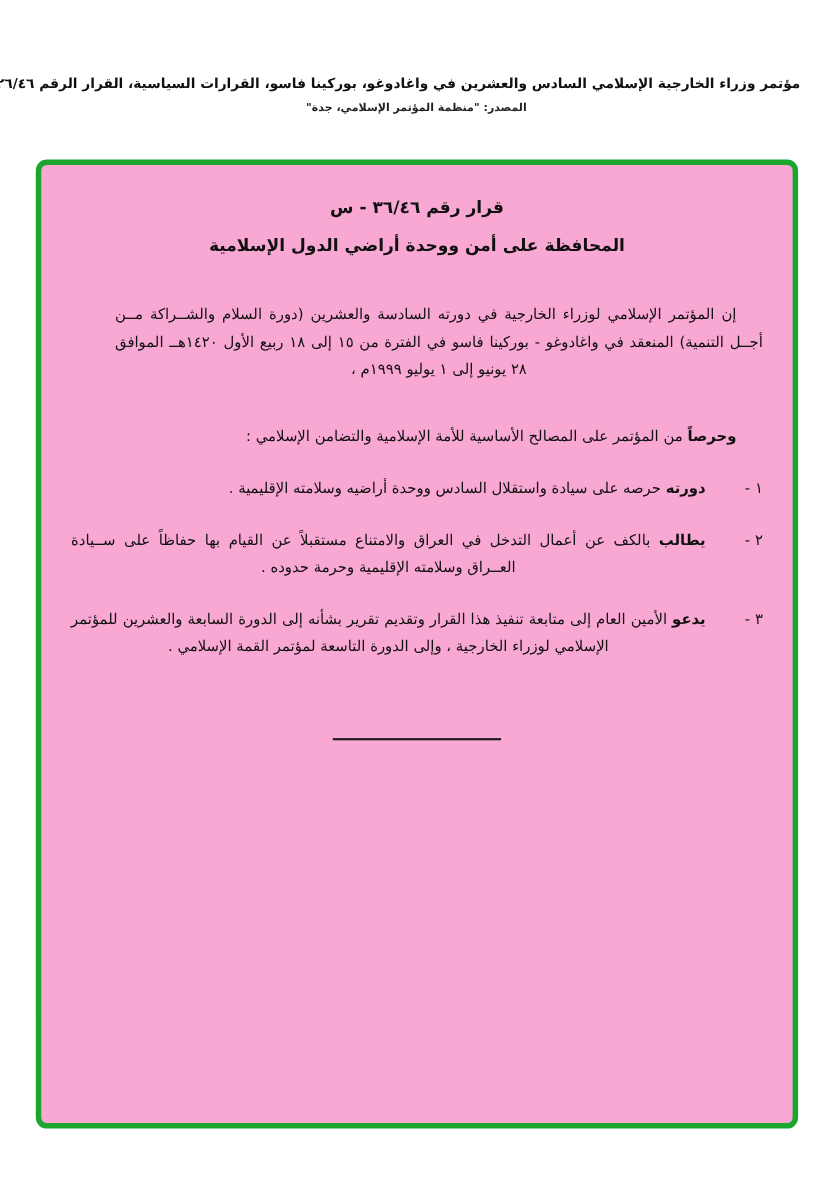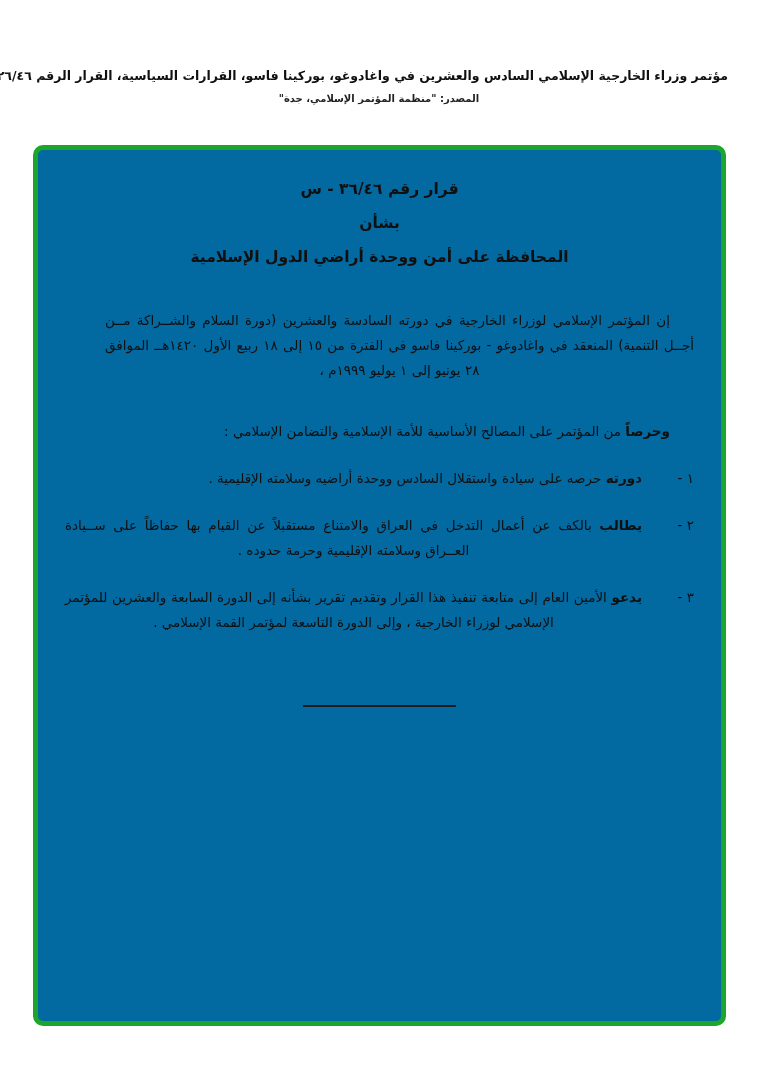--- a/index.html
+++ b/index.html
@@ -21,21 +21,21 @@
     white-space: nowrap;
   }
   .doc-header .line2 { font-size: 10px; font-weight: 700; margin-top: 10px; color: #222; }
 
   
   .frame {
     position: absolute; left: 33px; top: 145px;
     width: 693px; height: 881px;
     border: 5px solid #1ca62e;
     border-radius: 10px;
-    background: #0369a1;
+    background: #f9a8d4;
   }
   .frame-inner { padding: 22px 27px 0 27px; }
 
   .title-block { text-align: center; font-weight: 700; font-size: 15.5px; line-height: 34px; }
   .title-block .t1 { letter-spacing: 0.5px; }
 
   .body-text { font-size: 13.5px; line-height: 25px; }
 
   .para { margin-top: 30px; margin-left: 40px; }
   .para.justified { text-align: justify; text-align-last: center; }
@@ -71,21 +71,20 @@
   <div class="doc-header">
     <div class="line1">مؤتمر وزراء الخارجية الإسلامي السادس والعشرين في واغادوغو، بوركينا فاسو، القرارات السياسية، القرار الرقم ٢٦/٤٦-س</div>
     <div class="line2">المصدر: "منظمة المؤتمر الإسلامي، جدة"</div>
   </div>
 
   <div class="frame">
     <div class="frame-inner">
 
       <div class="title-block">
         <div class="t1">قرار رقم ٣٦/٤٦ - س</div>
-        <div class="t2">بشأن</div>
         <div class="t3">المحافظة على أمن ووحدة أراضي الدول الإسلامية</div>
       </div>
 
       <div class="body-text">
 
         <p class="para justified p1"><span class="lead"></span><span>إن المؤتمر الإسلامي لوزراء الخارجية في دورته السادسة والعشرين (دورة السلام والشــراكة مــن أجــل التنمية) المنعقد في واغادوغو - بوركينا فاسو في الفترة من ١٥ إلى ١٨ ربيع الأول ١٤٢٠هــ الموافق ٢٨ يونيو إلى ١ يوليو ١٩٩٩م ،</span></p>
 
 
         <p class="para start-align p3"><span class="lead">وحرصاً</span><span> من المؤتمر على المصالح الأساسية للأمة الإسلامية والتضامن الإسلامي :</span></p>
 

